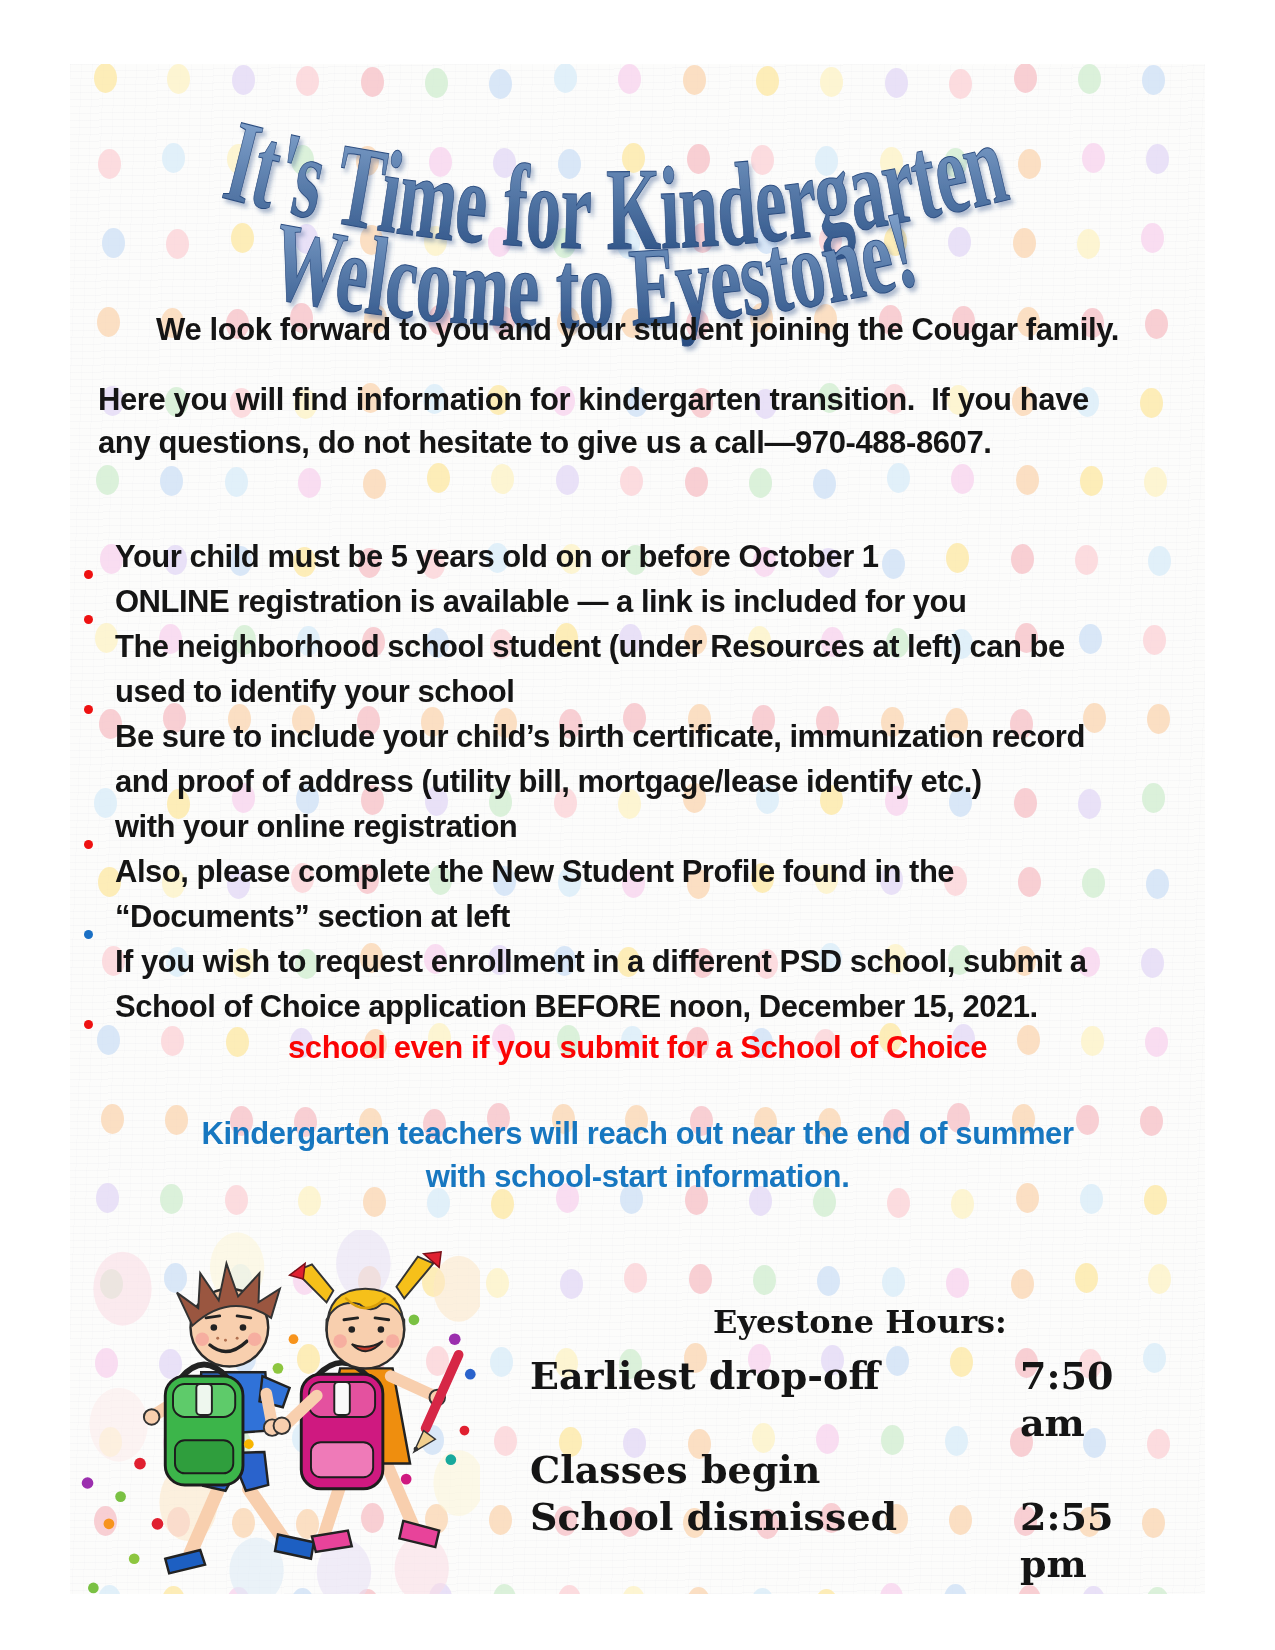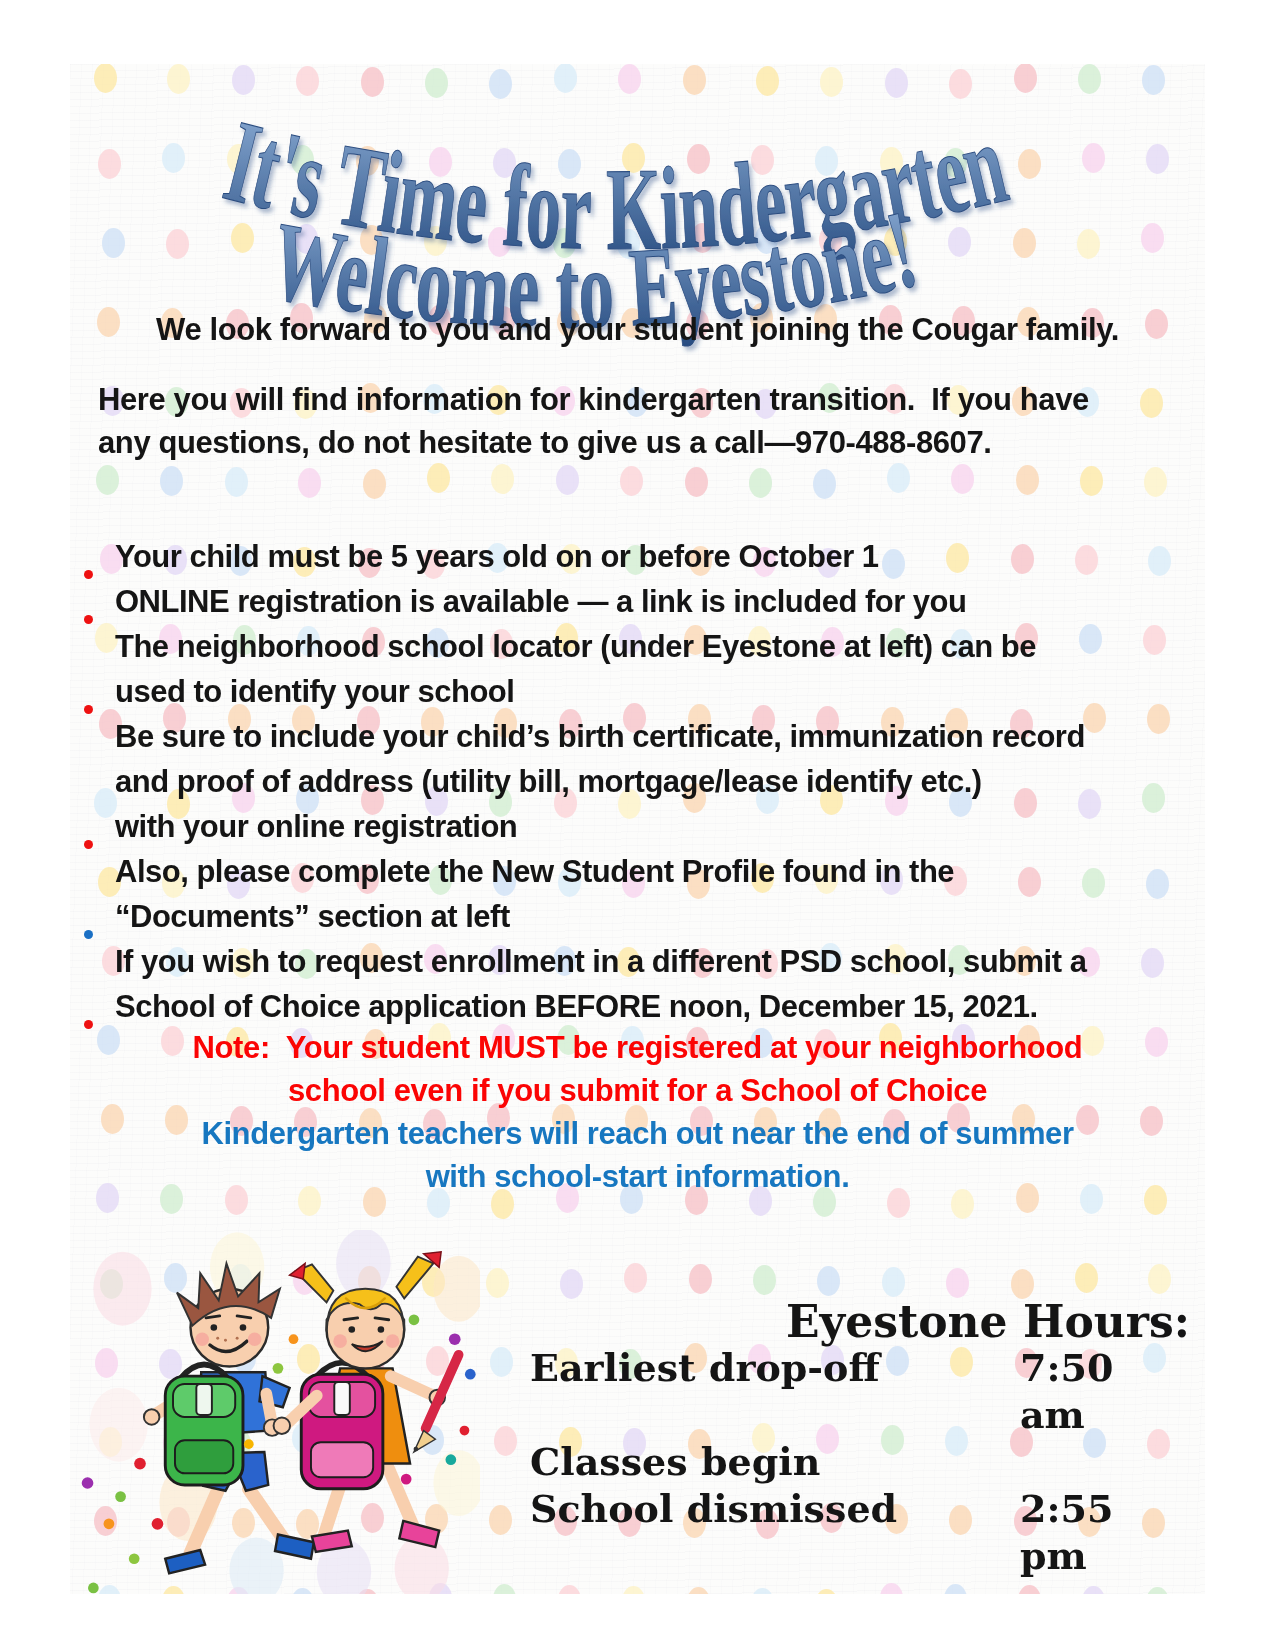--- a/index.html
+++ b/index.html
@@ -43,22 +43,22 @@
     font-size:31px;font-weight:bold;color:var(--note_red);letter-spacing:-0.4px;
   }
   .teacher{
     position:absolute;left:0;top:1048px;width:1135px;text-align:center;
     font-size:31px;font-weight:bold;color:var(--teacher_blue);letter-spacing:-0.4px;
   }
   .hours{
     position:absolute;left:460px;top:1236px;width:660px;
     font-family:"DejaVu Serif","Liberation Serif",serif;font-weight:bold;color:var(--body);
   }
-  .hours-heading{font-size:44px;text-align:right;line-height:44px;}
-  .hours-rows{margin-top:0;}
+  .hours-heading{font-size:32px;text-align:center;line-height:44px;}
+  .hours-rows{margin-top:8px;}
   .hrow{display:grid;grid-template-columns:490px auto;line-height:47px;font-size:38px;}
   .kids-svg{position:absolute;left:2px;top:1166px;width:408px;height:370px;}
 </style>
 </head>
 <body>
 
 <div class="flyer">
   <div class="dots">
       <span class="dot" style="left: 24px; top: -1px; background: rgb(253, 233, 168);"></span>
       <span class="dot" style="left: 97.4px; top: 0px; background: rgb(253, 242, 200);"></span>
@@ -440,21 +440,21 @@
         </li>
         <li>
           <span class="marker" style="background: rgb(238, 17, 17);"></span>
           <div class="btext">
             <div class="ln">ONLINE registration is available — a link is included for you</div>
           </div>
         </li>
         <li>
           <span class="marker" style="background: rgb(238, 17, 17);"></span>
           <div class="btext">
-            <div class="ln">The neighborhood school locator (under Eyestone at left) can be</div>
+            <div class="ln">The neighborhood school student (under Resources at left) can be</div>
             <div class="ln">used to identify your school</div>
           </div>
         </li>
         <li>
           <span class="marker" style="background: rgb(238, 17, 17);"></span>
           <div class="btext">
             <div class="ln">Be sure to include your child’s birth certificate, immunization record</div>
             <div class="ln">and proof of address (utility bill, mortgage/lease identify etc.)</div>
             <div class="ln">with your online registration</div>
           </div>
@@ -469,21 +469,20 @@
         <li>
           <span class="marker" style="background: rgb(238, 17, 17);"></span>
           <div class="btext">
             <div class="ln">If you wish to request enrollment in a different PSD school, submit a</div>
             <div class="ln">School of Choice application BEFORE noon, December 15, 2021.</div>
           </div>
         </li>
       </ul>
 
     <div class="note">
-        <div class="ln">Note:&nbsp; Your student MUST be registered at your neighborhood</div>
         <div class="ln">school even if you submit for a School of Choice</div>
       </div>
 
     <div class="teacher">
         <div class="ln">Kindergarten teachers will reach out near the end of summer</div>
         <div class="ln">with school-start information.</div>
       </div>
 
     <div class="hours">
       <div class="hours-heading">Eyestone Hours:</div>

